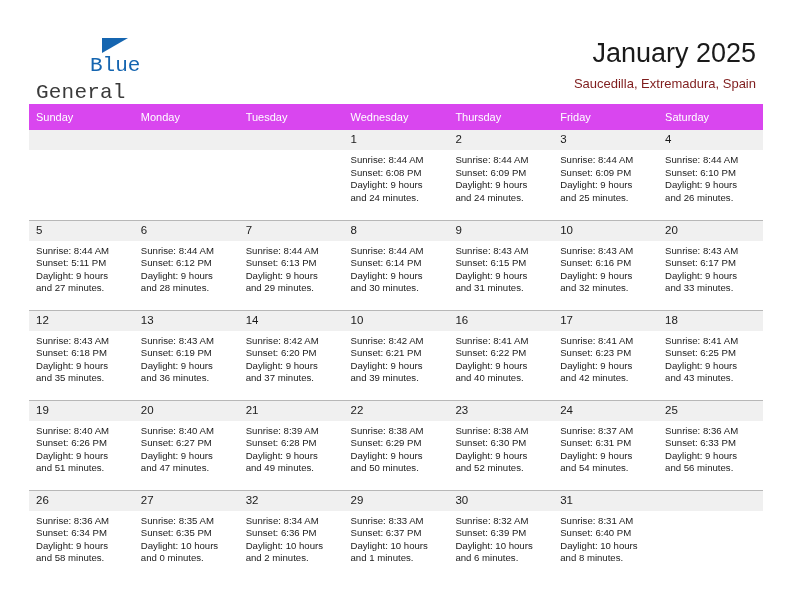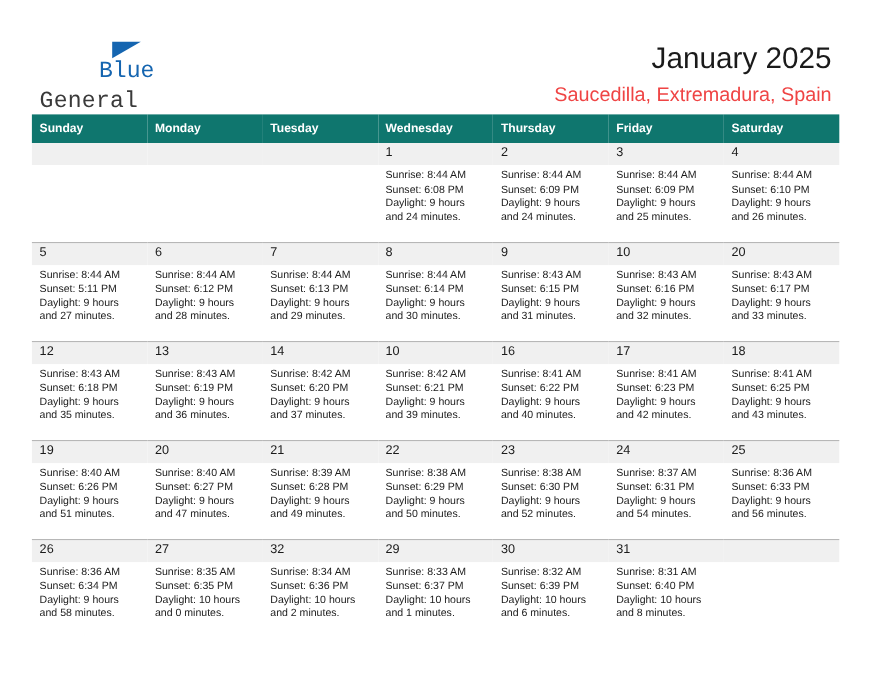--- a/index.html
+++ b/index.html
@@ -69,43 +69,43 @@
     top: 38px;
     text-align: right;
   }
   .cal-title {
     font-size: 27px;
     color: #1a1a1a;
     line-height: 1.15;
     white-space: nowrap;
   }
   .cal-subtitle {
-    font-size: 18px;
-    color: #ef4444;
+    font-size: 13px;
+    color: #7f1d1d;
     margin-top: 7px;
     white-space: nowrap;
   }
 
   
   .calendar {
     position: absolute;
     left: 29px;
     top: 104px;
     width: 734px;
   }
   table.cal {
     border-collapse: collapse;
     table-layout: fixed;
     width: 734px;
   }
   table.cal th {
-    background: #0f766e;
+    background: #d946ef;
     color: #ffffff;
     font-size: 11px;
-    font-weight: bold;
+    font-weight: normal;
     text-align: left;
     padding: 7px 0 7px 7px;
     height: 16px;
     box-sizing: border-box;
     border: none;
   }
   table.cal td {
     vertical-align: top;
     padding: 0;
     border: none;

